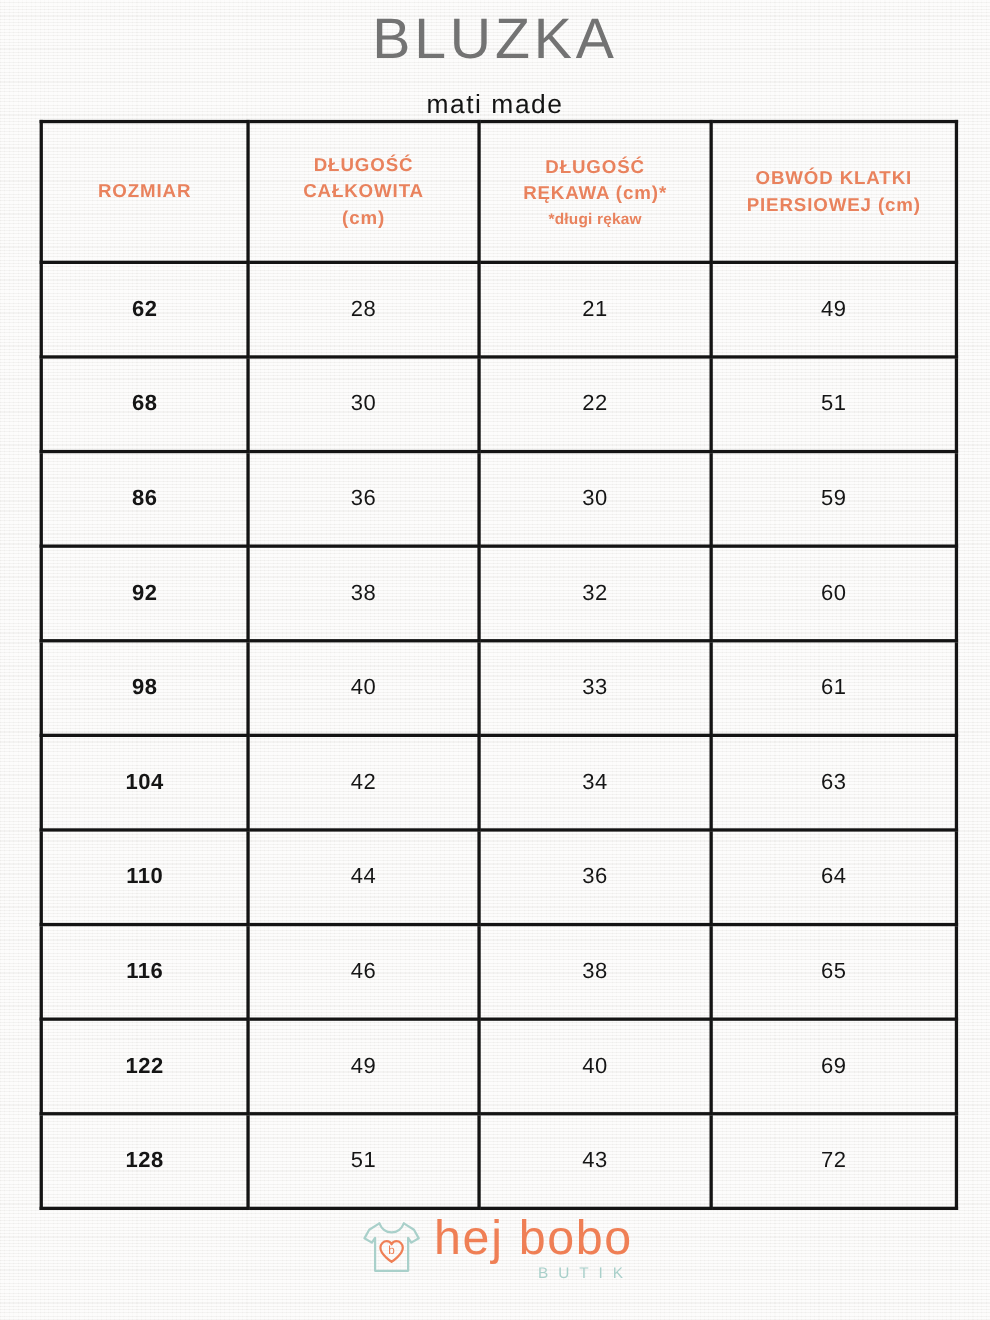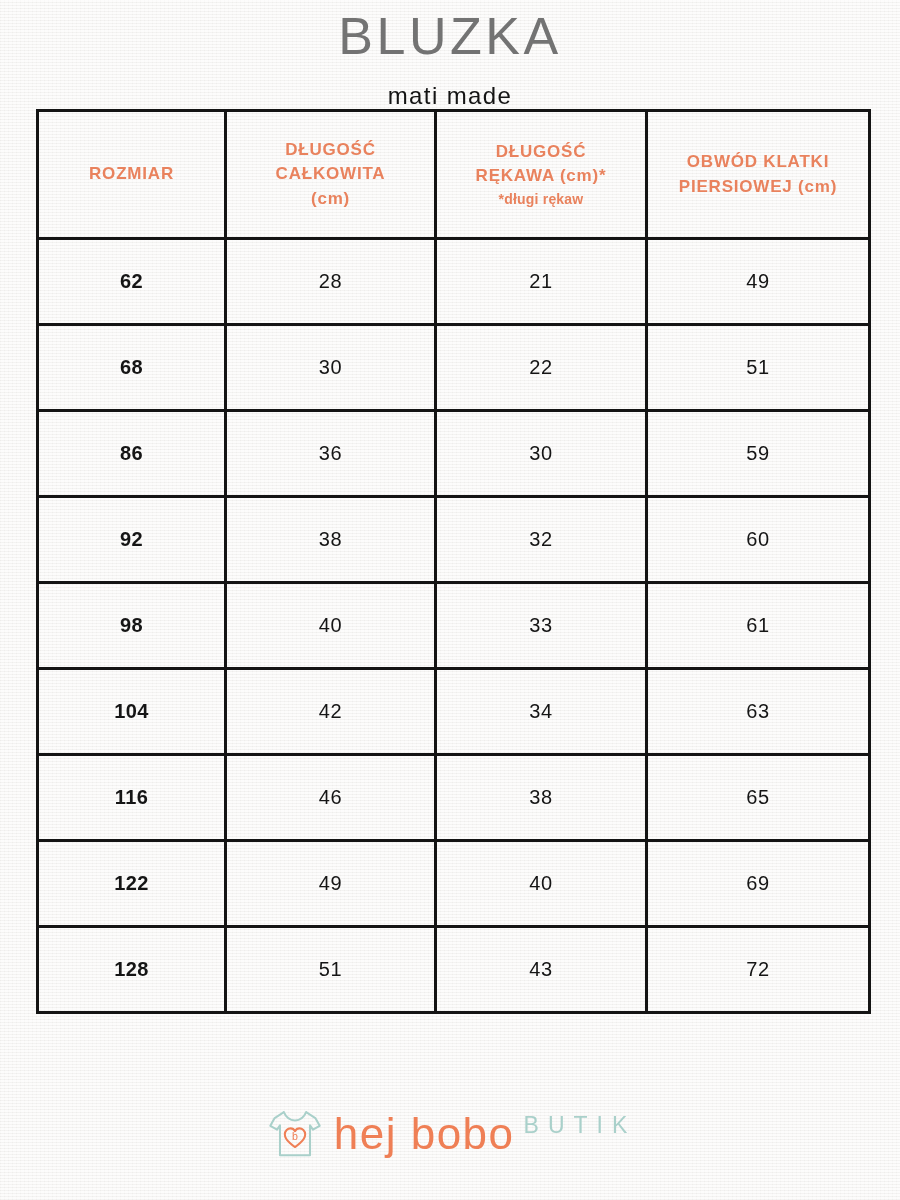--- a/index.html
+++ b/index.html
@@ -124,35 +124,35 @@
     right: 0;
     top: 1103px;
     display: flex;
     align-items: center;
     justify-content: center;
     gap: 8px;
   }
 
   .logo-icon { display: block; width: 62px; height: 62px; }
 
-  .logo-text { display: flex; align-items: flex-start; }
+  .logo-text { display: flex; flex-direction: column; align-items: flex-end; }
 
   .logo-word {
     font-family: "Liberation Sans", sans-serif;
     font-size: 44px;
     font-weight: 400;
     letter-spacing: 1.5px;
     color: #ef7f55;
     line-height: 1;
   }
 
   .logo-tag {
     margin-top: 2px;
     font-family: "Liberation Sans", sans-serif;
-    font-size: 23px;
+    font-size: 14px;
     font-weight: 400;
     letter-spacing: 9px;
     color: #a9d0ca;
     line-height: 1;
     text-indent: 9px;
   }
 </style>
 </head>
 <body>
 
@@ -227,20 +227,26 @@
           <td class="size-cell">98</td>
           <td>40</td>
           <td>33</td>
           <td>61</td>
         </tr>
         <tr>
           <td class="size-cell">104</td>
           <td>42</td>
           <td>34</td>
           <td>63</td>
+        </tr>
+        <tr>
+          <td class="size-cell">110</td>
+          <td>44</td>
+          <td>36</td>
+          <td>64</td>
         </tr>
         <tr>
           <td class="size-cell">116</td>
           <td>46</td>
           <td>38</td>
           <td>65</td>
         </tr>
         <tr>
           <td class="size-cell">122</td>
           <td>49</td>

